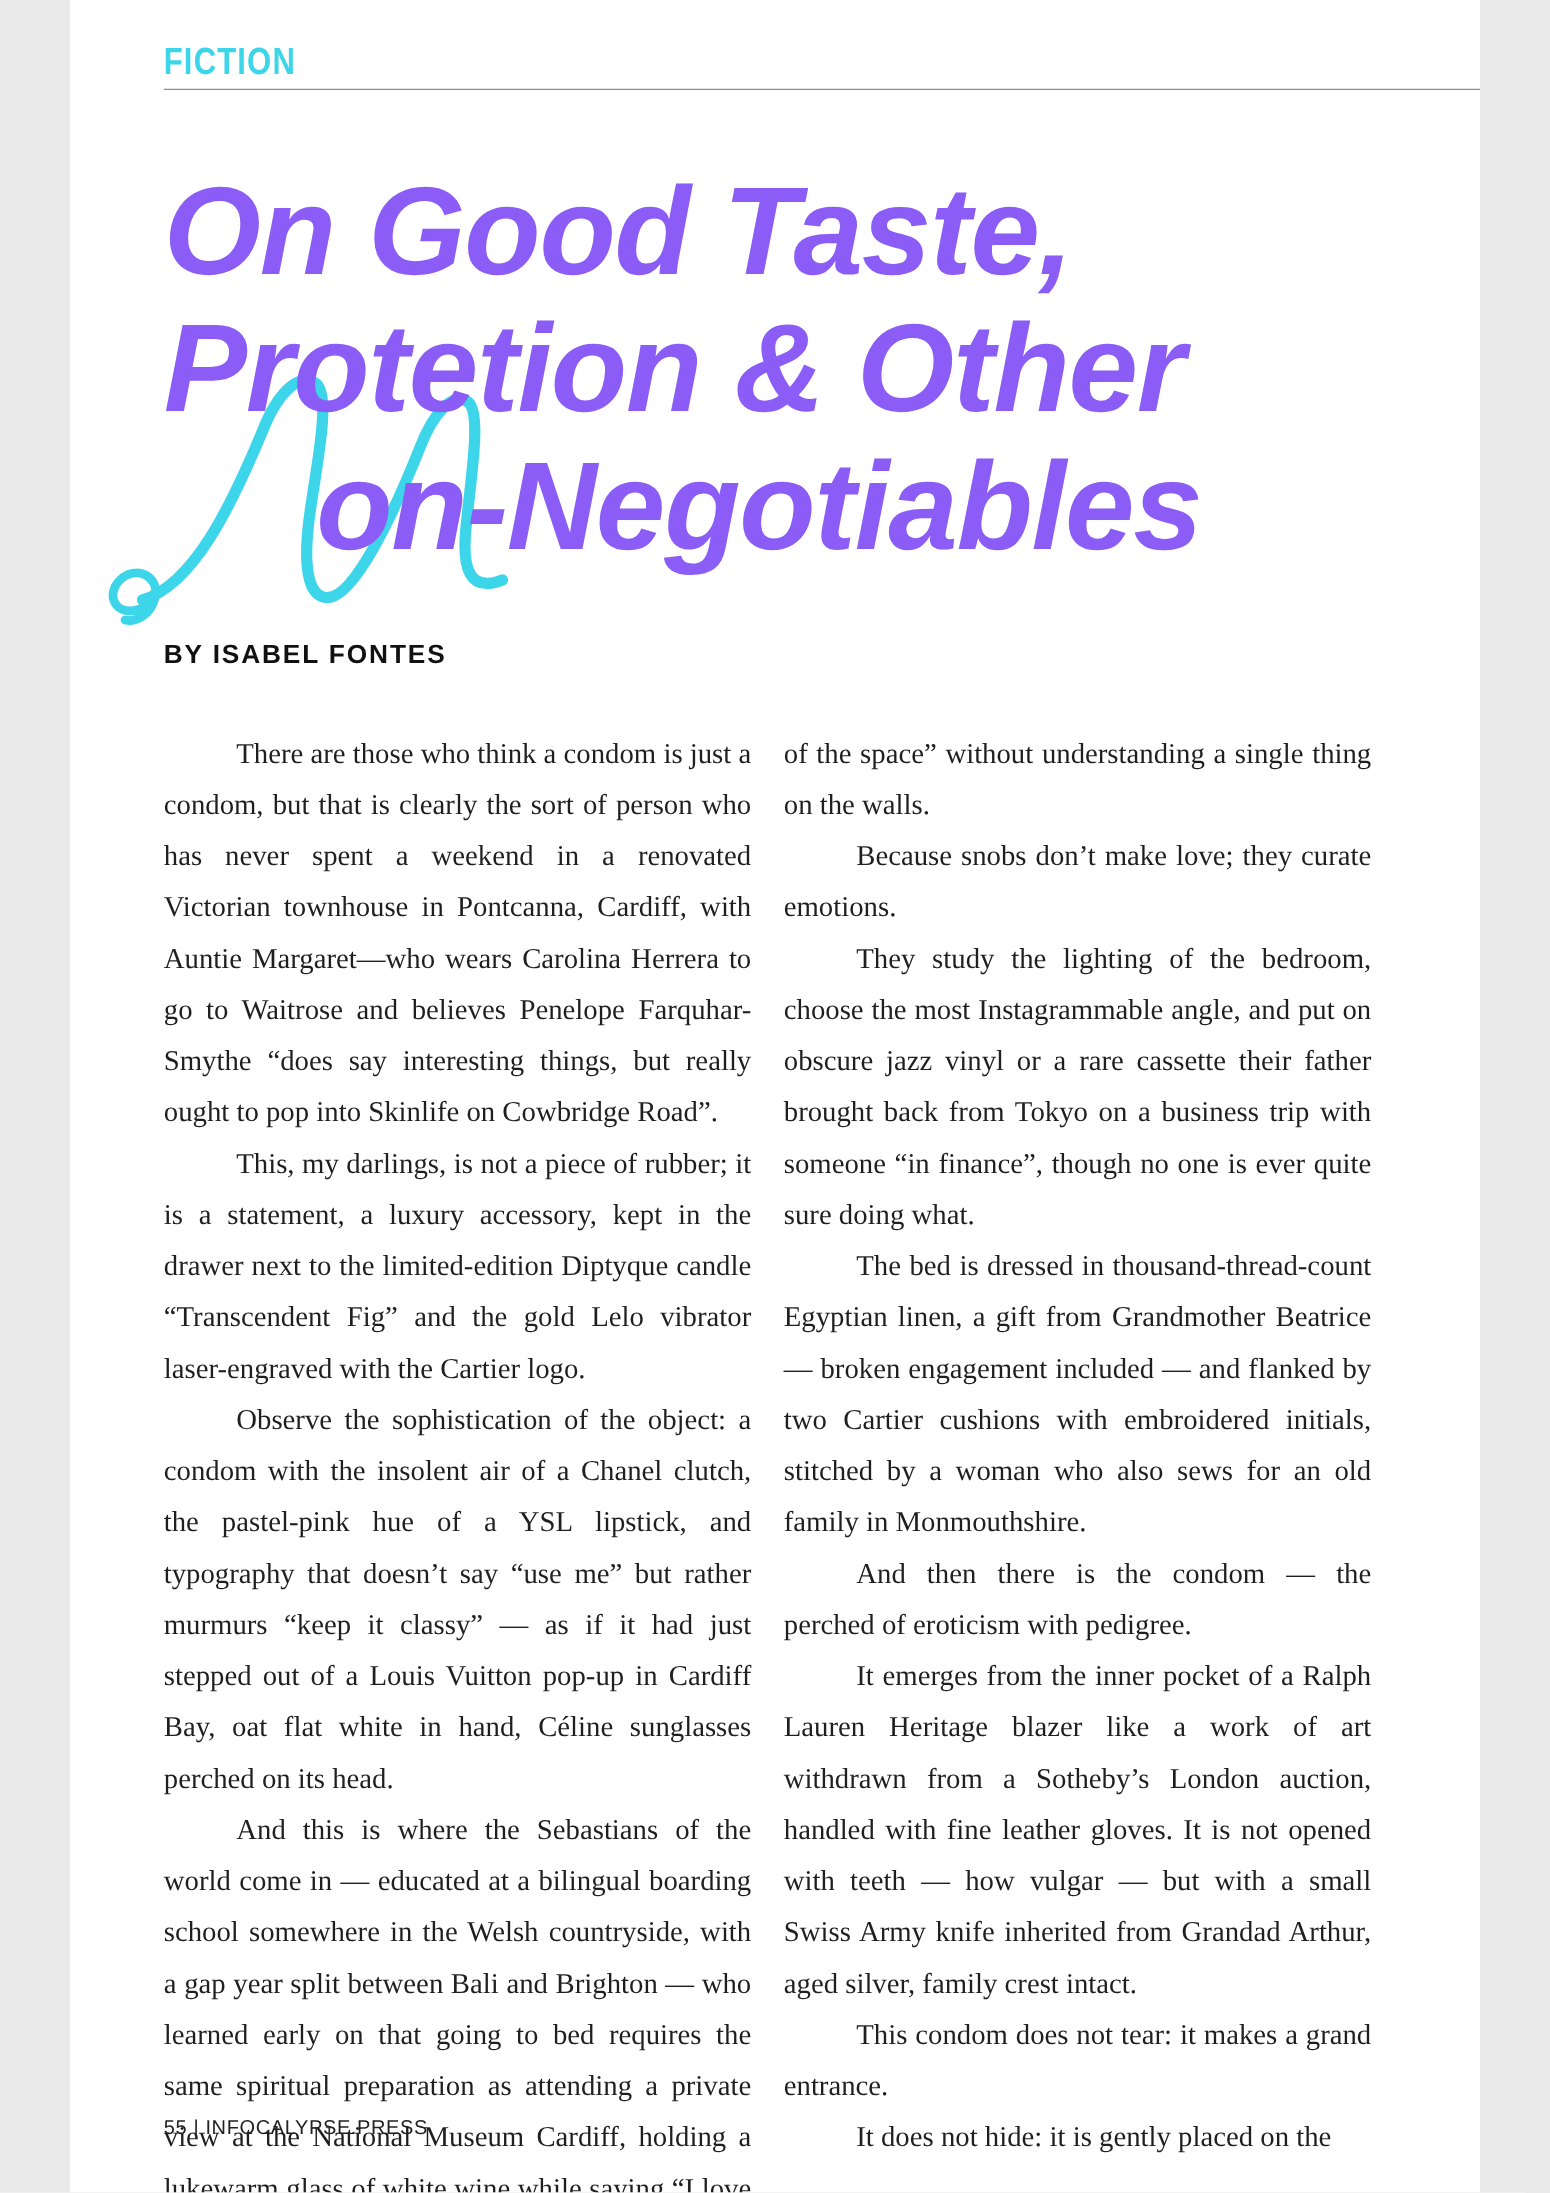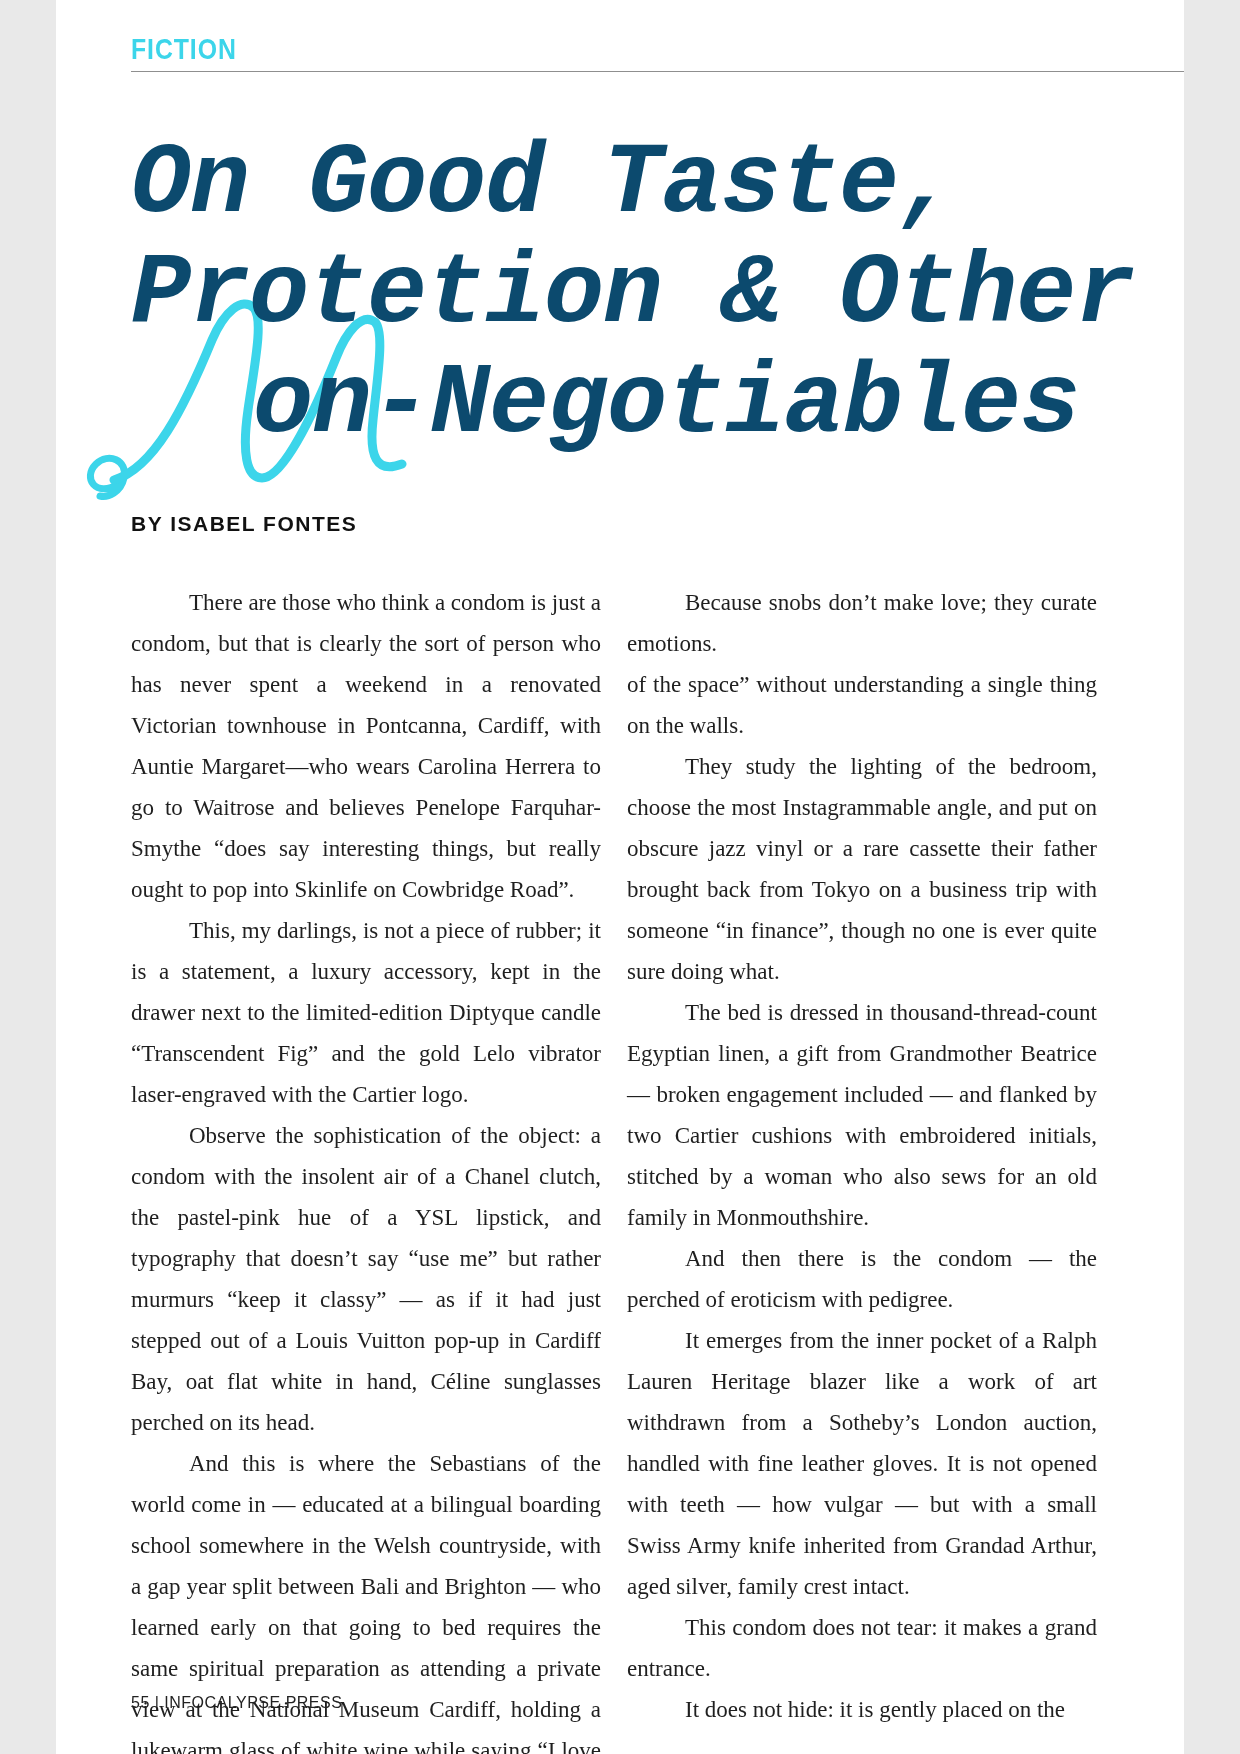--- a/index.html
+++ b/index.html
@@ -32,24 +32,24 @@
     margin-top: 6px;
     border: none;
     border-top: 1.5px solid #8f8f8f;
     width: 1090px;
   }
 
   
   .title-block {
     position: relative;
     margin-top: 58px;
-    font-family: Liberation Mono, monospace;
+    font-family: Liberation Sans, sans-serif;
     font-style: italic;
     font-weight: 700;
-    color: #0c4a6e;
+    color: #8b5cf6;
     line-height: 1.1;
     z-index: 2;
   }
   .title-line { font-size: 100px; letter-spacing: -1px; white-space: nowrap; }
   .title-line-3 { padding-left: 122px; }
 
   
   .flourish {
     position: absolute;
     left: 28px;
@@ -122,22 +122,22 @@
     <div class="byline">BY ISABEL FONTES</div>
 
     <div class="columns">
       <div class="column">
           <p class="body-para">There are those who think a condom is just a condom, but that is clearly the sort of person who has never spent a weekend in a renovated Victorian townhouse in Pontcanna, Cardiff, with Auntie Margaret—who wears Carolina Herrera to go to Waitrose and believes Penelope Farquhar-Smythe “does say interesting things, but really ought to pop into Skinlife on Cowbridge Road”.</p>
           <p class="body-para">This, my darlings, is not a piece of rubber; it is a statement, a luxury accessory, kept in the drawer next to the limited-edition Diptyque candle “Transcendent Fig” and the gold Lelo vibrator laser-engraved with the Cartier logo.</p>
           <p class="body-para">Observe the sophistication of the object: a condom with the insolent air of a Chanel clutch, the pastel-pink hue of a YSL lipstick, and typography that doesn’t say “use me” but rather murmurs “keep it classy” — as if it had just stepped out of a Louis Vuitton pop-up in Cardiff Bay, oat flat white in hand, Céline sunglasses perched on its head.</p>
           <p class="body-para">And this is where the Sebastians of the world come in — educated at a bilingual boarding school somewhere in the Welsh countryside, with a gap year split between Bali and Brighton — who learned early on that going to bed requires the same spiritual preparation as attending a private view at the National Museum Cardiff, holding a lukewarm glass of white wine while saying “I love the energy</p>
         </div>
       <div class="column">
+          <p class="body-para no-indent">of the space” without understanding a single thing on the walls.</p>
           <p class="body-para">Because snobs don’t make love; they curate emotions.</p>
-          <p class="body-para no-indent">of the space” without understanding a single thing on the walls.</p>
           <p class="body-para">They study the lighting of the bedroom, choose the most Instagrammable angle, and put on obscure jazz vinyl or a rare cassette their father brought back from Tokyo on a business trip with someone “in finance”, though no one is ever quite sure doing what.</p>
           <p class="body-para">The bed is dressed in thousand-thread-count Egyptian linen, a gift from Grandmother Beatrice — broken engagement included — and flanked by two Cartier cushions with embroidered initials, stitched by a woman who also sews for an old family in Monmouthshire.</p>
           <p class="body-para">And then there is the condom — the perched of eroticism with pedigree.</p>
           <p class="body-para">It emerges from the inner pocket of a Ralph Lauren Heritage blazer like a work of art withdrawn from a Sotheby’s London auction, handled with fine leather gloves. It is not opened with teeth — how vulgar — but with a small Swiss Army knife inherited from Grandad Arthur, aged silver, family crest intact.</p>
           <p class="body-para">This condom does not tear: it makes a grand entrance.</p>
           <p class="body-para">It does not hide: it is gently placed on the</p>
         </div>
     </div>
   </div>
 

